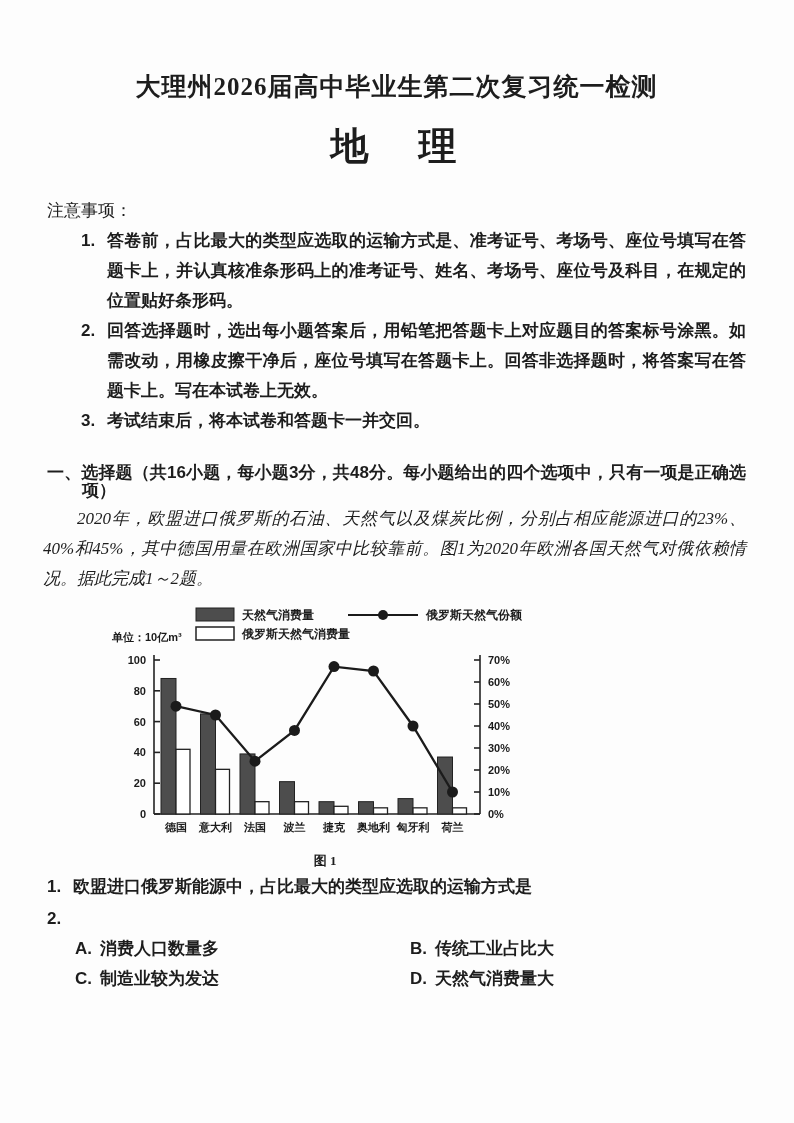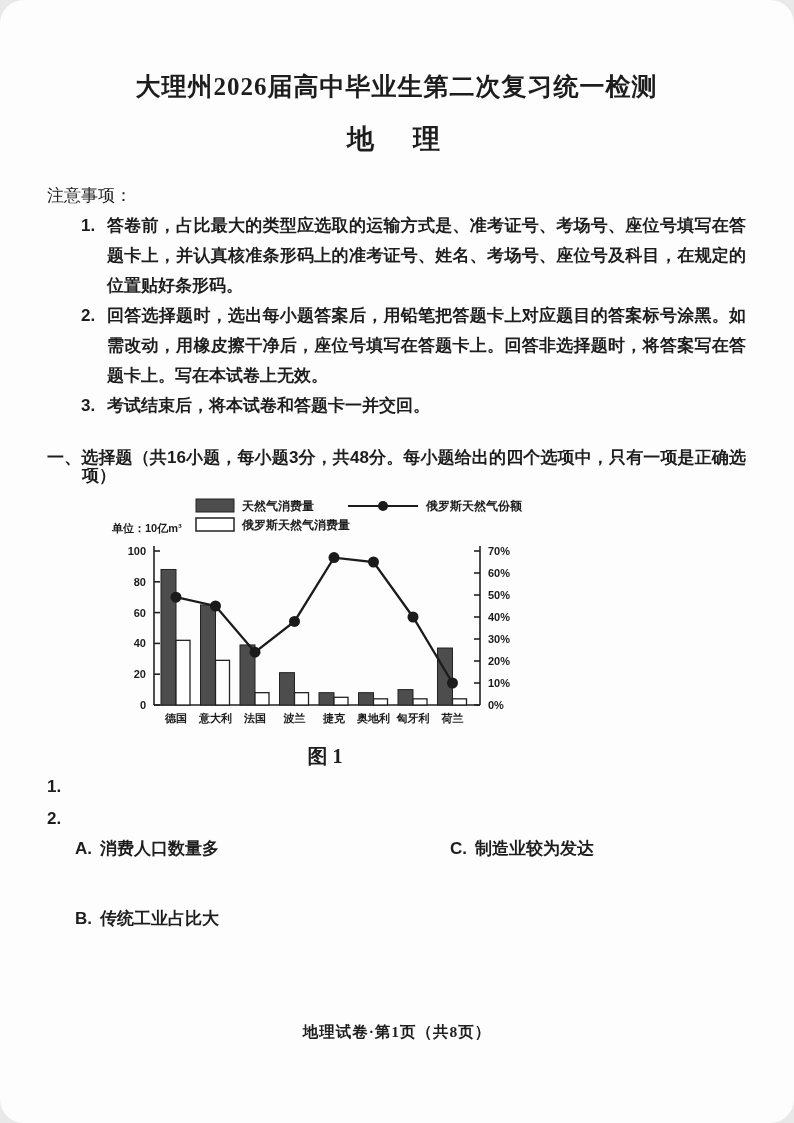--- a/index.html
+++ b/index.html
@@ -1,40 +1,40 @@
 <!DOCTYPE html>
 <html><head>
 <meta charset="utf-8">
 <style>
   html,body{margin:0;padding:0;background:#e9e9e9;}
   body{width:794px;height:1123px;font-family:"Liberation Serif",serif;color:#1d1d1d;}
   .page{position:relative;box-sizing:border-box;width:794px;height:1123px;background:#fdfdfd;
-        padding:70px 48px 0 47px;overflow:hidden;border-radius:24px;}
+        padding:70px 48px 0 47px;overflow:hidden;}
   .doc-title{text-align:center;font-size:25px;font-weight:bold;letter-spacing:1px;}
-  .subject-title{text-align:center;font-size:27px;font-weight:bold;margin-top:18px;letter-spacing:6px;}
+  .subject-title{text-align:center;font-size:38px;font-weight:bold;margin-top:18px;letter-spacing:6px;}
   .notice{margin-top:24px;font-size:17px;line-height:30px;font-family:"Liberation Sans",sans-serif;font-weight:bold;}
   .notice-heading{font-weight:normal;}
   .notice-item{display:flex;margin-left:34px;}
   .notice-item .num{flex:none;width:26px;}
   .notice-item .txt{flex:1;text-align:justify;}
   .sec-heading{margin-top:28px;font-size:17px;line-height:18px;font-weight:bold;
                font-family:"Liberation Sans",sans-serif;padding-left:35px;text-indent:-35px;text-align:justify;}
   .intro{margin:4px 0 0 -4px;font-size:17px;line-height:30px;text-indent:2em;
          font-style:italic;text-align:justify;}
   figure.chart{margin:8px 0 0 61px;padding:0;width:434px;}
-  figcaption{text-align:center;margin-top:2px;font-size:20px;font-weight:bold;}
+  figcaption{text-align:center;margin-top:2px;font-size:13px;font-weight:bold;}
   .question{font-size:17px;line-height:30px;font-family:"Liberation Sans",sans-serif;font-weight:bold;margin-top:2px;}
   .stem{display:flex;}
   .stem .num{flex:none;width:26px;}
   .opts-row{display:flex;padding-left:28px;}
   .opts-row .opt{width:176px;}
   .opts-row .opt:nth-child(2){width:163px;}
   .opts-row .opt:nth-child(3){width:160px;}
   .opts-row .opt:nth-child(4){width:auto;}
-  .opts-grid{display:grid;grid-template-columns:335px auto;padding-left:28px;gap:40px;}
+  .opts-grid{display:grid;grid-template-columns:335px auto;padding-left:28px;}
   .opt .lbl{margin-right:8px;}
   .footer{position:absolute;left:0;right:0;top:1022px;text-align:center;
           font-size:15.5px;font-weight:bold;letter-spacing:1px;}
 </style>
 </head>
 <body>
 
 <div class="page">
 
   <div class="doc-title">大理州2026届高中毕业生第二次复习统一检测</div>
@@ -51,20 +51,21 @@
       <span class="txt">回答选择题时，选出每小题答案后，用铅笔把答题卡上对应题目的答案标号涂黑。如需改动，用橡皮擦干净后，座位号填写在答题卡上。回答非选择题时，将答案写在答题卡上。写在本试卷上无效。</span>
     </div>
     <div class="notice-item">
       <span class="num">3.</span>
       <span class="txt">考试结束后，将本试卷和答题卡一并交回。</span>
     </div>
   </div>
 
   <div class="sec-heading">一、选择题（共16小题，每小题3分，共48分。每小题给出的四个选项中，只有一项是正确选项）</div>
 
+  <div class="intro">2020年，欧盟进口俄罗斯的石油、天然气以及煤炭比例，分别占相应能源进口的23%、40%和45%，其中德国用量在欧洲国家中比较靠前。图1为2020年欧洲各国天然气对俄依赖情况。据此完成1～2题。</div>
 
   <figure class="chart">
     <div id="chart-host"><svg width="434" height="244">
           <rect x="88" y="6" width="38" height="13" fill="#4d4d4d" stroke="#222222"></rect>
           <text x="134" y="17" text-anchor="start" font-size="12" font-family="&quot;Liberation Sans&quot;, sans-serif" fill="#1b1b1b" font-weight="bold">天然气消费量</text>
           <rect x="88" y="25" width="38" height="13" fill="#ffffff" stroke="#222222" stroke-width="1.5"></rect>
           <text x="134" y="36" text-anchor="start" font-size="12" font-family="&quot;Liberation Sans&quot;, sans-serif" fill="#1b1b1b" font-weight="bold">俄罗斯天然气消费量</text>
           <line x1="240" y1="13" x2="310" y2="13" stroke="#1b1b1b" stroke-width="2.2"></line>
           <circle cx="275" cy="13" r="5" fill="#1b1b1b"></circle>
           <text x="318" y="17" text-anchor="start" font-size="12" font-family="&quot;Liberation Sans&quot;, sans-serif" fill="#1b1b1b" font-weight="bold">俄罗斯天然气份额</text>
@@ -133,28 +134,29 @@
           <circle cx="265.5" cy="69" r="5.5" fill="#1b1b1b"></circle>
           <circle cx="305" cy="124" r="5.5" fill="#1b1b1b"></circle>
           <circle cx="344.5" cy="190" r="5.5" fill="#1b1b1b"></circle>
         </svg></div>
     <figcaption>图 1</figcaption>
   </figure>
 
   <div class="question">
     <div class="stem">
       <span class="num">1.</span>
+      <span class="txt">欧盟进口俄罗斯能源中，占比最大的类型应选取的运输方式是</span>
     </div>
   </div>
 
   <div class="question">
     <div class="stem">
       <span class="num">2.</span>
     </div>
     <div class="opts-grid">
       <span class="opt"><span class="lbl">A.</span><span>消费人口数量多</span></span>
+      <span class="opt"><span class="lbl">B.</span><span>传统工业占比大</span></span>
       <span class="opt"><span class="lbl">C.</span><span>制造业较为发达</span></span>
-      <span class="opt"><span class="lbl">B.</span><span>传统工业占比大</span></span>
+      <span class="opt"><span class="lbl">D.</span><span>天然气消费量大</span></span>
     </div>
   </div>
 
-  <div class="footer">地理试卷·第1页（共8页）</div>
 </div>
 
 </body></html>

